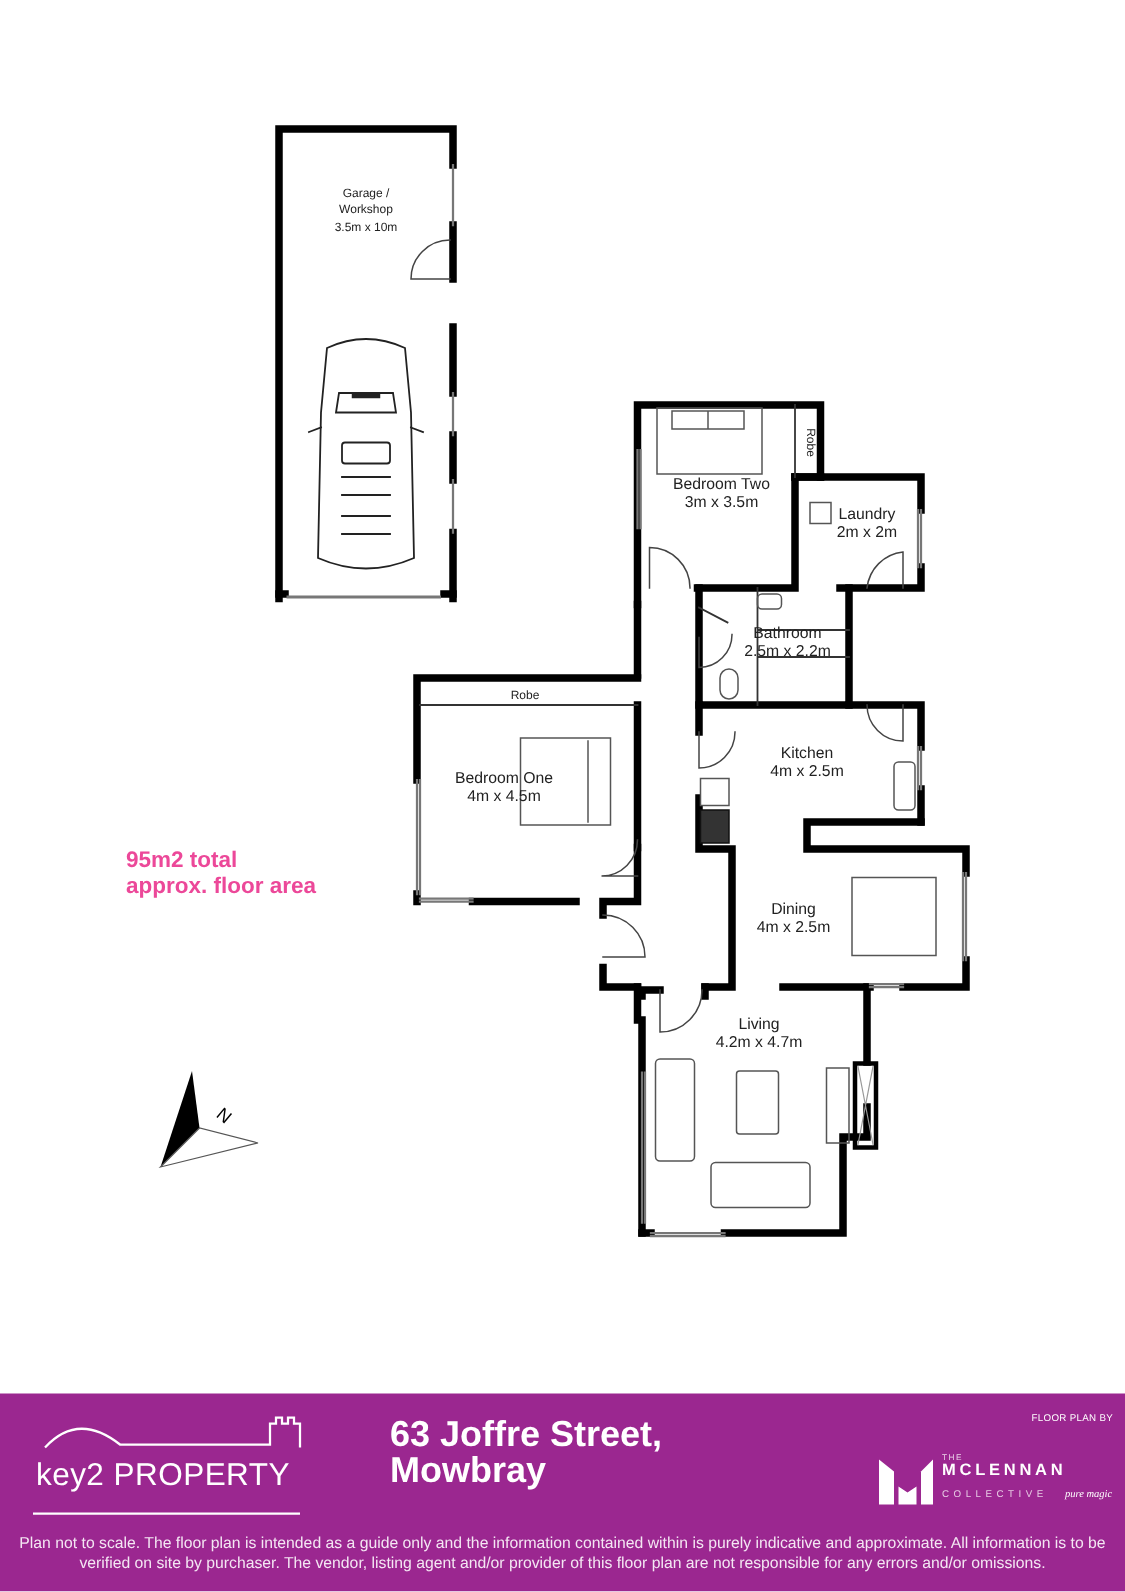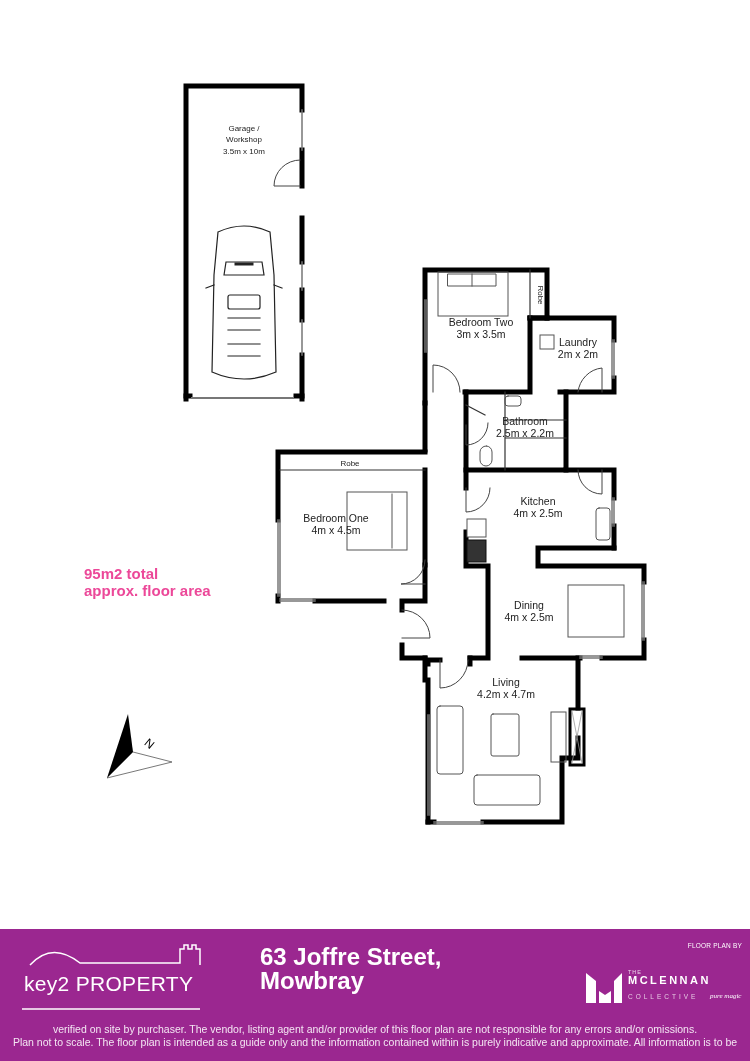--- a/index.html
+++ b/index.html
@@ -179,16 +179,16 @@
       <path d="M15 22 L21 26 L27 22 V34 H15 Z" fill="#fff"></path>
       <path d="M38 4 L30 12 V34 H38 Z" fill="#fff"></path>
     </svg>
     <div class="the">THE</div>
     <div class="name">MCLENNAN</div>
     <div class="coll">COLLECTIVE</div>
     <div class="tag">pure magic</div>
   </div>
 
   <div class="disc">
+    <div>Plan not to scale. The floor plan is intended as a guide only and the information contained within is purely indicative and approximate. All information is to be</div>
     <div>verified on site by purchaser. The vendor, listing agent and/or provider of this floor plan are not responsible for any errors and/or omissions.</div>
-    <div>Plan not to scale. The floor plan is intended as a guide only and the information contained within is purely indicative and approximate. All information is to be</div>
   </div>
 </div>
 
 </body></html>

